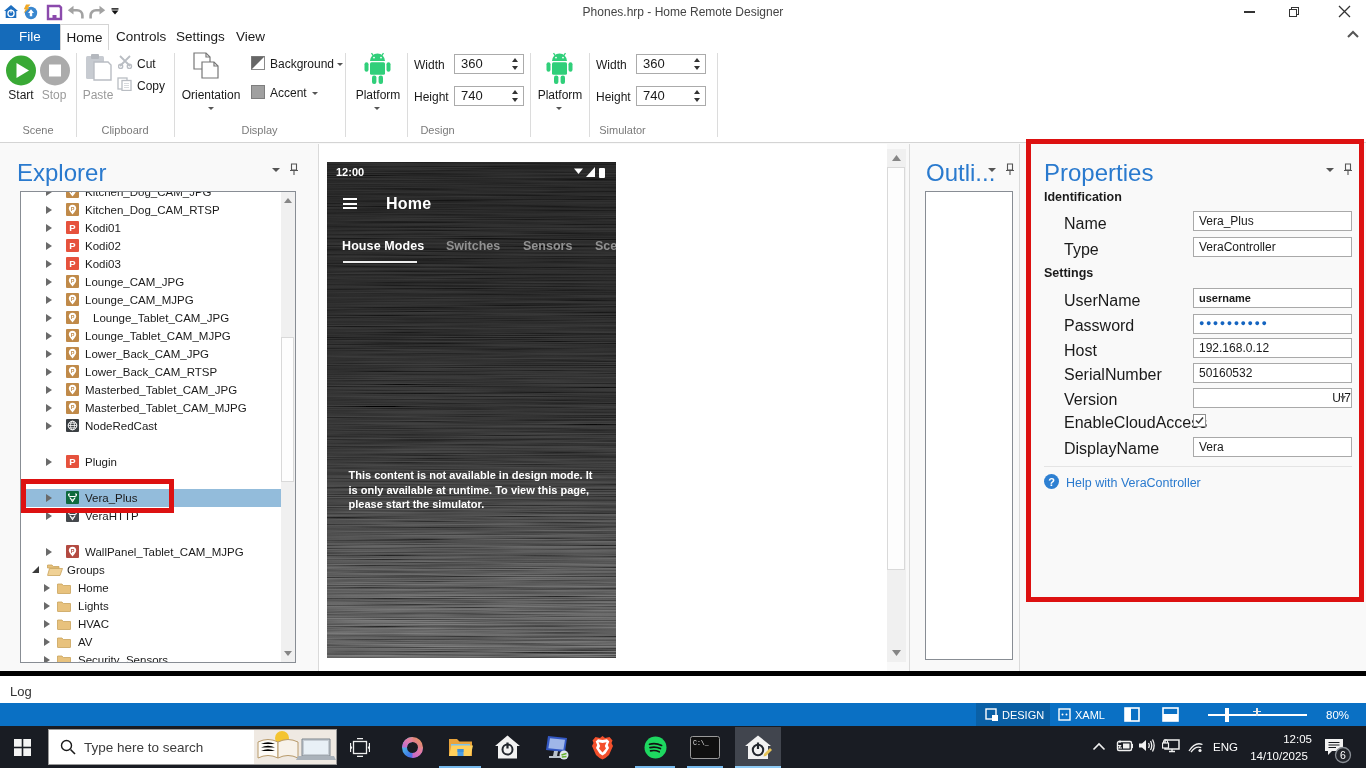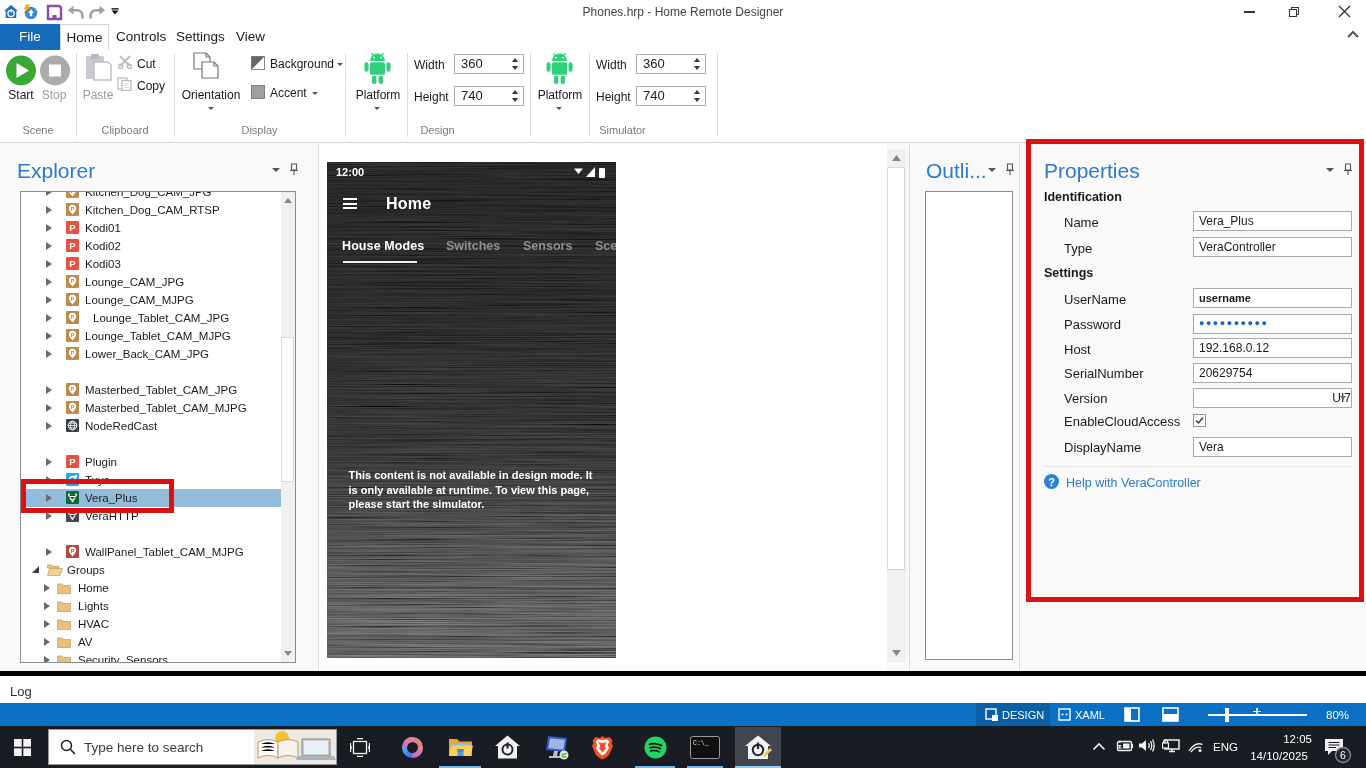--- a/index.html
+++ b/index.html
@@ -19,30 +19,30 @@
 .gsep { position:absolute; top:3px; width:1px; height:84px; background:#dcdcdc; }
 .glabel { position:absolute; top:124px; font-size:11px; color:#7a7a7a; text-align:center; }
 .biglabel { position:absolute; top:38px; font-size:12px; color:#1a1a1a; text-align:center; }
 .gray { color:#9a9a9a; }
 .caret { width:0; height:0; border-left:4px solid transparent; border-right:4px solid transparent; border-top:4px solid #555; }
 .caretsm { width:0; height:0; border-left:3px solid transparent; border-right:3px solid transparent; border-top:3px solid #555; }
 .spin { position:absolute; width:70px; height:20px; border:1px solid #ababab; background:#fff; font-size:13px; color:#1a1a1a; line-height:18px; padding-left:6px; }
 .rlabel { position:absolute; font-size:12px; color:#1a1a1a; }
 
 #main { left:0; top:143px; width:1366px; height:528px; background:#f9f9f9; }
-.ptitle { position:absolute; font-size:21px; color:#2a7ace; }
+.ptitle { position:absolute; font-size:24px; color:#2a7ace; }
 .pbox { position:absolute; background:#fff; border:1px solid #888d94; }
 .vline { position:absolute; width:1px; background:#dadada; }
 
 .trow { position:absolute; left:1px; height:18px; width:258px; font-size:11.5px; color:#1b1b1b; line-height:18px; }
 .tarr { position:absolute; top:5px; width:0; height:0; border-top:4.5px solid transparent; border-bottom:4.5px solid transparent; border-left:6px solid #6a6a6a; }
 .ticon { position:absolute; top:2px; width:13px; height:13px; border-radius:1px; }
 .tlabel { position:absolute; top:0; white-space:nowrap; }
 
-.plabel { position:absolute; left:1064px; font-size:13px; color:#1a1a1a; }
+.plabel { position:absolute; left:1064px; font-size:16px; color:#1a1a1a; }
 .pinput { position:absolute; left:1193px; width:159px; height:20px; border:1px solid #a9a9a9; background:#fff; font-size:12px; color:#1a1a1a; line-height:18px; padding-left:5px; white-space:nowrap; overflow:hidden; }
 
 #logbar { left:0; top:671px; width:1366px; height:32px; background:#fff; border-top:5px solid #000000; }
 #statusbar { left:0; top:703px; width:1366px; height:23px; background:#0a70c4; }
 #taskbar { left:0; top:726px; width:1366px; height:42px; background:#191c23; }
 .white { color:#fff; }
 </style>
 </head>
 <body>
 
@@ -285,20 +285,28 @@
       <span class="tlabel" style="left:63px;">Lounge_Tablet_CAM_MJPG</span>
     </div>
 <div class="trow" style="top:153px;">
       <span class="tarr" style="left:24px;"></span>
       <svg class="ticon" style="left:44px;background:#c08a49;" viewBox="0 0 13 13">
         <path d="M6.5 1.8 C4.3 1.8 2.8 3.4 2.8 5.5 C2.8 7.5 6.5 11.4 6.5 11.4 C6.5 11.4 10.2 7.5 10.2 5.5 C10.2 3.4 8.7 1.8 6.5 1.8 Z" fill="#fff"></path>
         <text x="6.5" y="7.6" font-size="5.5" font-weight="bold" fill="#c08a49" text-anchor="middle" font-family="Liberation Sans">P</text>
       </svg>
       <span class="tlabel" style="left:63px;">Lower_Back_CAM_JPG</span>
     </div>
+<div class="trow" style="top:171px;">
+      <span class="tarr" style="left:24px;"></span>
+      <svg class="ticon" style="left:44px;background:#c08a49;" viewBox="0 0 13 13">
+        <path d="M6.5 1.8 C4.3 1.8 2.8 3.4 2.8 5.5 C2.8 7.5 6.5 11.4 6.5 11.4 C6.5 11.4 10.2 7.5 10.2 5.5 C10.2 3.4 8.7 1.8 6.5 1.8 Z" fill="#fff"></path>
+        <text x="6.5" y="7.6" font-size="5.5" font-weight="bold" fill="#c08a49" text-anchor="middle" font-family="Liberation Sans">P</text>
+      </svg>
+      <span class="tlabel" style="left:63px;">Lower_Back_CAM_RTSP</span>
+    </div>
 <div class="trow" style="top:189px;">
       <span class="tarr" style="left:24px;"></span>
       <svg class="ticon" style="left:44px;background:#c08a49;" viewBox="0 0 13 13">
         <path d="M6.5 1.8 C4.3 1.8 2.8 3.4 2.8 5.5 C2.8 7.5 6.5 11.4 6.5 11.4 C6.5 11.4 10.2 7.5 10.2 5.5 C10.2 3.4 8.7 1.8 6.5 1.8 Z" fill="#fff"></path>
         <text x="6.5" y="7.6" font-size="5.5" font-weight="bold" fill="#c08a49" text-anchor="middle" font-family="Liberation Sans">P</text>
       </svg>
       <span class="tlabel" style="left:63px;">Masterbed_Tablet_CAM_JPG</span>
     </div>
 <div class="trow" style="top:207px;">
       <span class="tarr" style="left:24px;"></span>
@@ -316,28 +324,20 @@
         <path d="M2.2 6.5 L10.8 6.5 M3 4.2 L10 4.2 M3 8.8 L10 8.8" stroke="#fff" stroke-width="0.8"></path>
       </svg>
       <span class="tlabel" style="left:63px;">NodeRedCast</span>
     </div>
 <div class="trow" style="top:261px;">
       <span class="tarr" style="left:24px;"></span>
       <svg class="ticon" style="left:44px;background:#e6523d;" viewBox="0 0 13 13">
         <text x="6.5" y="10" font-size="9.5" font-weight="bold" fill="#fff" text-anchor="middle" font-family="Liberation Sans">P</text>
       </svg>
       <span class="tlabel" style="left:63px;">Plugin</span>
-    </div>
-<div class="trow" style="top:279px;">
-      <span class="tarr" style="left:24px;"></span>
-      <svg class="ticon" style="left:44px;background:#2aa5e8;" viewBox="0 0 13 13">
-        <path d="M2 8 Q4.5 3.5 6.5 3.5 Q8.5 3.5 11 8" fill="none" stroke="#fff" stroke-width="1.6"></path>
-        <circle cx="9.8" cy="3.2" r="1.3" fill="#fff"></circle>
-      </svg>
-      <span class="tlabel" style="left:63px;">Tuya</span>
     </div>
 <div class="trow" style="top:297px;">
       <span style="position:absolute;left:0;top:0;width:260px;height:18px;background:#93bcdb;"></span>
       <span class="tarr" style="left:24px;"></span>
       <svg class="ticon" style="left:44px;background:#0e6a3e;" viewBox="0 0 13 13">
         <path d="M2.5 3 L4 3 M9 3 L10.5 3 M2.5 3 Q2.5 5.5 4.2 5.5 L8.8 5.5 Q10.5 5.5 10.5 3" fill="none" stroke="#fff" stroke-width="1.1"></path>
         <path d="M3.8 6.5 L6.5 10.5 L9.2 6.5" fill="none" stroke="#fff" stroke-width="1.1"></path>
         <path d="M5 7.5 L6.5 9 L8 7.5" fill="none" stroke="#fff" stroke-width="0.8"></path>
       </svg>
       <span class="tlabel" style="left:63px;">Vera_Plus</span>
@@ -482,21 +482,21 @@
 <div class="plabel" style="top:241px;">Type</div>
 <div class="pinput" style="top:237px;">VeraController</div>
 <div class="abs" style="left:1044px;top:266px;font-size:12.5px;font-weight:bold;color:#1a1a1a;">Settings</div>
 <div class="plabel" style="top:292px;">UserName</div>
 <div class="pinput" style="top:288px;font-size:11px;font-weight:bold;">username</div>
 <div class="plabel" style="top:317px;">Password</div>
 <div class="pinput" style="top:314px;color:#1464c0;font-size:9px;letter-spacing:1.5px;line-height:17px;">●●●●●●●●●●</div>
 <div class="plabel" style="top:342px;">Host</div>
 <div class="pinput" style="top:338px;">192.168.0.12</div>
 <div class="plabel" style="top:366px;">SerialNumber</div>
-<div class="pinput" style="top:363px;">20629754</div>
+<div class="pinput" style="top:363px;">50160532</div>
 <div class="plabel" style="top:391px;">Version</div>
 <div class="pinput" style="top:388px;text-align:right;">UI7<span style="position:absolute;right:5px;top:7px;width:0;height:0;border-left:3.5px solid transparent;border-right:3.5px solid transparent;border-top:4px solid #666;"></span></div>
 <div class="plabel" style="top:414px;">EnableCloudAccess</div>
 <div class="abs" style="left:1193px;top:414px;width:13px;height:13px;border:1px solid #919191;background:#fff;">
     <svg width="11" height="11" viewBox="0 0 11 11" style="position:absolute;left:0;top:0;">
       <path d="M2 5.5 L4.5 8 L9 2.5" fill="none" stroke="#3a3a3a" stroke-width="1.5"></path>
     </svg>
   </div>
 <div class="plabel" style="top:440px;">DisplayName</div>
 <div class="pinput" style="top:437px;">Vera</div>

